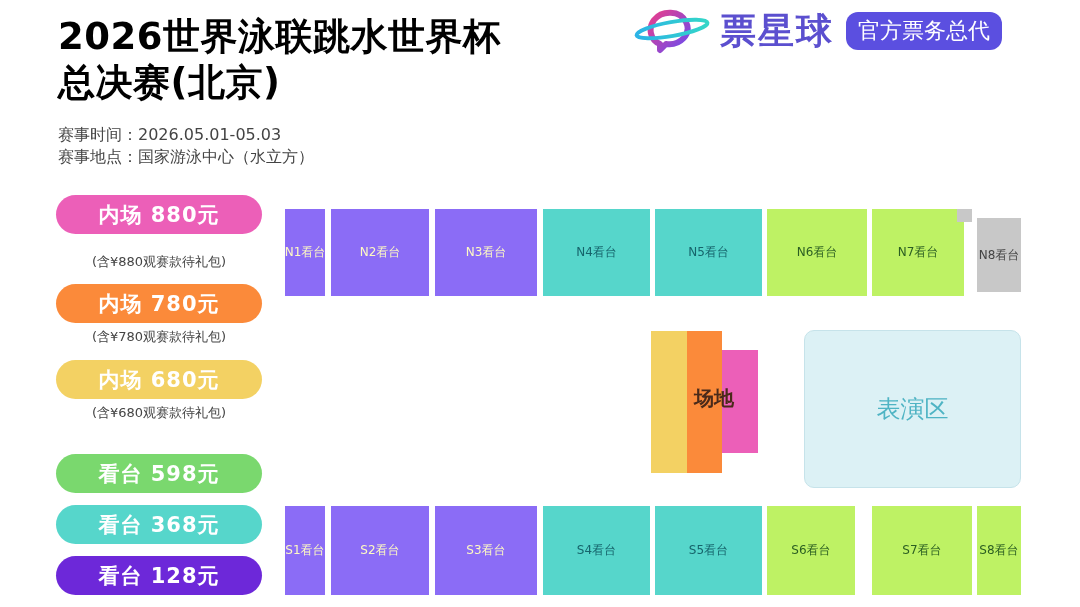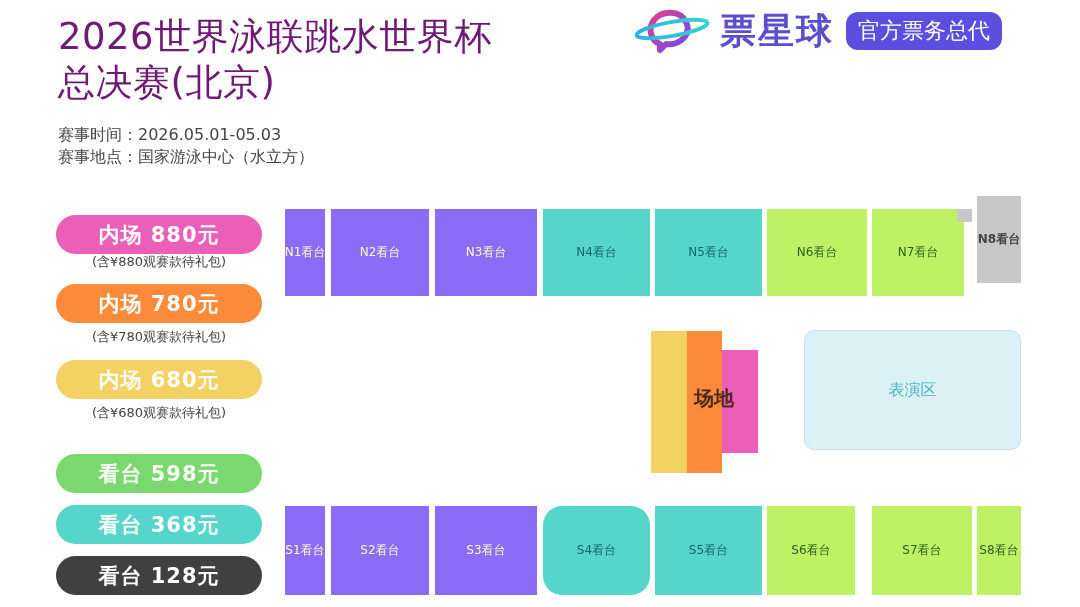--- a/index.html
+++ b/index.html
@@ -1,32 +1,32 @@
 <!DOCTYPE html>
 <html><head>
 <meta charset="utf-8">
 <style>
   * { box-sizing: border-box; margin: 0; padding: 0; }
   html, body { width: 1080px; height: 607px; background: #ffffff; overflow: hidden; }
   body { position: relative; font-family: "DejaVu Sans", "Liberation Sans", sans-serif; color: #333; }
   .abs { position: absolute; }
-  .title { left: 58px; top: 14px; font-size: 37px; font-weight: normal; line-height: 46px; color: #701a75; letter-spacing: 0.5px; }
+  .title { left: 58px; top: 14px; font-size: 37px; font-weight: bold; line-height: 46px; color: #000000; letter-spacing: 0.5px; }
   .info { left: 58px; font-size: 16px; color: #444; line-height: 22px; }
   .brand { left: 632px; top: 6px; height: 50px; display: flex; align-items: center; }
   .brand-name { font-size: 36px; font-weight: bold; color: #5b4fcf; margin-left: 8px; letter-spacing: 2px; }
   .brand-badge { margin-left: 12px; background: #5b4fe0; color: #fff; border-radius: 12px; padding: 4px 12px; font-size: 22px; line-height: 30px; }
   .price-pill { left: 56px; width: 206px; height: 39px; border-radius: 20px; color: #fff; font-weight: bold; font-size: 21px; display: flex; align-items: center; justify-content: center; letter-spacing: 1px; }
   .price-note { left: 56px; width: 206px; text-align: center; font-size: 13px; color: #444; }
   .seat { display: flex; align-items: center; justify-content: center; font-size: 12px; white-space: nowrap; overflow: hidden; }
   .seat.purple { background: #8b6cf6; color: #fef9c3; }
   .seat.teal { background: #56d6cb; color: #16646b; }
   .seat.green { background: #bef264; color: #2b5e22; }
   .seat.gray { background: #c8c8c8; color: #444; }
   .stage-text { font-size: 20px; color: #4a2a1a; font-weight: bold; }
-  .perform { left: 804px; top: 330px; width: 217px; height: 120px; background: #dcf1f5; border: 1px solid #c6e3ea; border-radius: 10px; display: flex; align-items: center; justify-content: center; color: #4fb4c4; font-size: 16px; }
+  .perform { left: 804px; top: 330px; width: 217px; height: 158px; background: #dcf1f5; border: 1px solid #c6e3ea; border-radius: 10px; display: flex; align-items: center; justify-content: center; color: #4fb4c4; font-size: 24px; }
 </style>
 </head>
 <body>
 
 <div class="abs title">
   <div>2026世界泳联跳水世界杯</div>
   <div>总决赛(北京)</div>
 </div>
 <div class="abs info" style="top:124px;">赛事时间：2026.05.01-05.03</div>
 <div class="abs info" style="top:146px;">赛事地点：国家游泳中心（水立方）</div>
@@ -45,42 +45,42 @@
         </linearGradient>
       </defs>
       <path d="M28 40 C18 36 16 24 22 16 C30 6 48 6 54 18 C60 30 48 42 34 40 L28 46 Z" fill="none" stroke="url(#g1)" stroke-width="6" stroke-linejoin="round"></path>
       <ellipse cx="40" cy="25" rx="36" ry="7" fill="none" stroke="url(#g2)" stroke-width="4" transform="rotate(-10 40 25)"></ellipse>
     </svg>
   </span>
   <span class="brand-name">票星球</span>
   <span class="brand-badge">官方票务总代</span>
 </div>
 
-<div class="abs price-pill" style="top:215px;background:#ec5fb8;">
+<div class="abs price-pill" style="top:195px;background:#ec5fb8;">
   <span>内场 880元</span>
 </div>
 <div class="abs price-note" style="top:253px;">(含¥880观赛款待礼包)</div>
 
 <div class="abs price-pill" style="top:284px;background:#fb8a3a;">
   <span>内场 780元</span>
 </div>
 <div class="abs price-note" style="top:328px;">(含¥780观赛款待礼包)</div>
 
 <div class="abs price-pill" style="top:360px;background:#f3d163;">
   <span>内场 680元</span>
 </div>
 <div class="abs price-note" style="top:404px;">(含¥680观赛款待礼包)</div>
 
 <div class="abs price-pill" style="top:454px;background:#7ad86e;">
   <span>看台 598元</span>
 </div>
 <div class="abs price-pill" style="top:505px;background:#56d6cb;">
   <span>看台 368元</span>
 </div>
-<div class="abs price-pill" style="top:556px;background:#404040;">
+<div class="abs price-pill" style="top:556px;background:#6d28d9;">
   <span>看台 128元</span>
 </div>
 
 <div class="abs seat purple" style="left:285px;top:209px;width:40px;height:87px;">
     <span>N1看台</span>
   </div>
 <div class="abs seat purple" style="left:331px;top:209px;width:98px;height:87px;">
     <span>N2看台</span>
   </div>
 <div class="abs seat purple" style="left:435px;top:209px;width:102px;height:87px;">
@@ -92,21 +92,21 @@
 <div class="abs seat teal" style="left:655px;top:209px;width:107px;height:87px;">
     <span>N5看台</span>
   </div>
 <div class="abs seat green" style="left:767px;top:209px;width:100px;height:87px;">
     <span>N6看台</span>
   </div>
 <div class="abs seat green" style="left:872px;top:209px;width:92px;height:87px;">
     <span>N7看台</span>
   </div>
 <div class="abs" style="left:957px;top:209px;width:15px;height:13px;background:#c8c8c8;"></div>
-<div class="abs seat gray" style="left:977px;top:196px;width:44px;height:87px;font-weight:bold;">
+<div class="abs seat gray" style="left:977px;top:218px;width:44px;height:74px;">
     <span>N8看台</span>
   </div>
 
 <div class="abs" style="left:651px;top:331px;width:36px;height:142px;background:#f3d163;"></div>
 <div class="abs" style="left:687px;top:331px;width:35px;height:142px;background:#fb8a3a;"></div>
 <div class="abs" style="left:722px;top:350px;width:36px;height:103px;background:#ec5fb8;"></div>
 <div class="abs stage-text" style="left:651px;top:385px;width:126px;text-align:center;">场地</div>
 
 <div class="abs perform">
   <span>表演区</span>
@@ -114,21 +114,21 @@
 
 <div class="abs seat purple" style="left:285px;top:506px;width:40px;height:89px;">
     <span>S1看台</span>
   </div>
 <div class="abs seat purple" style="left:331px;top:506px;width:98px;height:89px;">
     <span>S2看台</span>
   </div>
 <div class="abs seat purple" style="left:435px;top:506px;width:102px;height:89px;">
     <span>S3看台</span>
   </div>
-<div class="abs seat teal" style="left:543px;top:506px;width:107px;height:89px;border-radius:19px;">
+<div class="abs seat teal" style="left:543px;top:506px;width:107px;height:89px;">
     <span>S4看台</span>
   </div>
 <div class="abs seat teal" style="left:655px;top:506px;width:107px;height:89px;">
     <span>S5看台</span>
   </div>
 <div class="abs seat green" style="left:767px;top:506px;width:88px;height:89px;">
     <span>S6看台</span>
   </div>
 <div class="abs seat green" style="left:872px;top:506px;width:100px;height:89px;">
     <span>S7看台</span>

